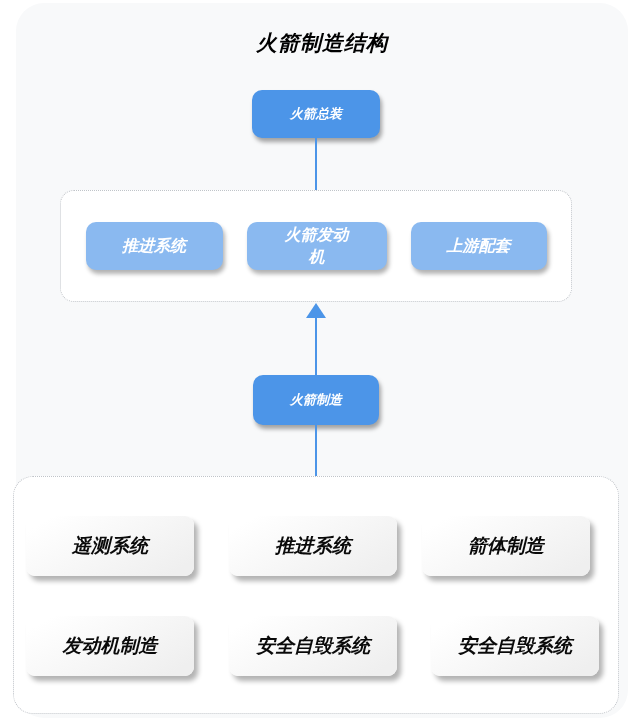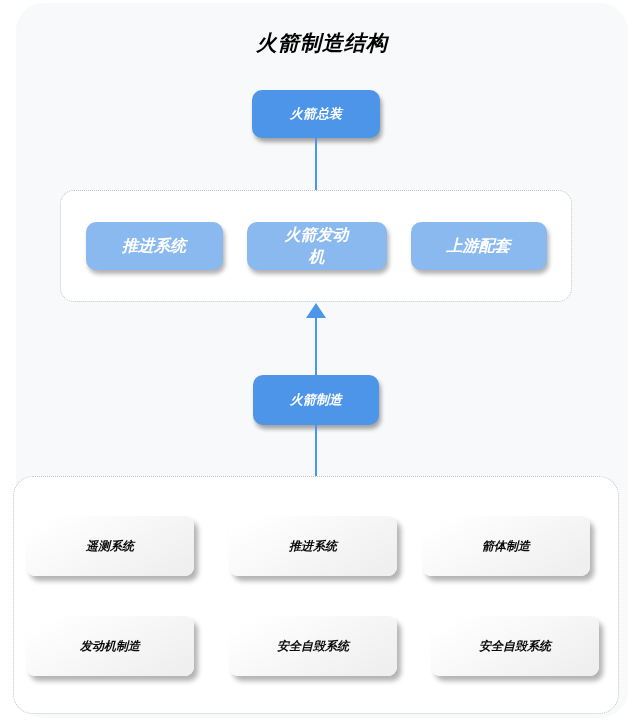--- a/index.html
+++ b/index.html
@@ -55,21 +55,21 @@
 
   .sys-container {
     position:absolute; left:-3px; top:473px; width:606px; height:238px;
     background:#ffffff; border:1px dotted #c0c4c9; border-radius:20px;
   }
   .sys-item {
     position:absolute; width:168px; height:60px; border-radius:9px;
     background:linear-gradient(150deg, #ffffff 10%, #efefef 90%);
     box-shadow:4px 5px 5px rgba(0,0,0,0.3);
     display:flex; align-items:center; justify-content:center;
-    font-size:12px; font-weight:600; color:#0a0a0a; text-align:center;
+    font-size:19px; font-weight:600; color:#0a0a0a; text-align:center;
   }
   #sys-0 { left:12px;  top:39px;  }
   #sys-1 { left:215px; top:39px;justify-content:center;  }
   #sys-2 { left:408px; top:39px;  }
   #sys-3 { left:12px;  top:139px; }
   #sys-4 { left:215px; top:139px; }
   #sys-5 { left:417px; top:139px; }
 </style>
 </head>
 <body>

